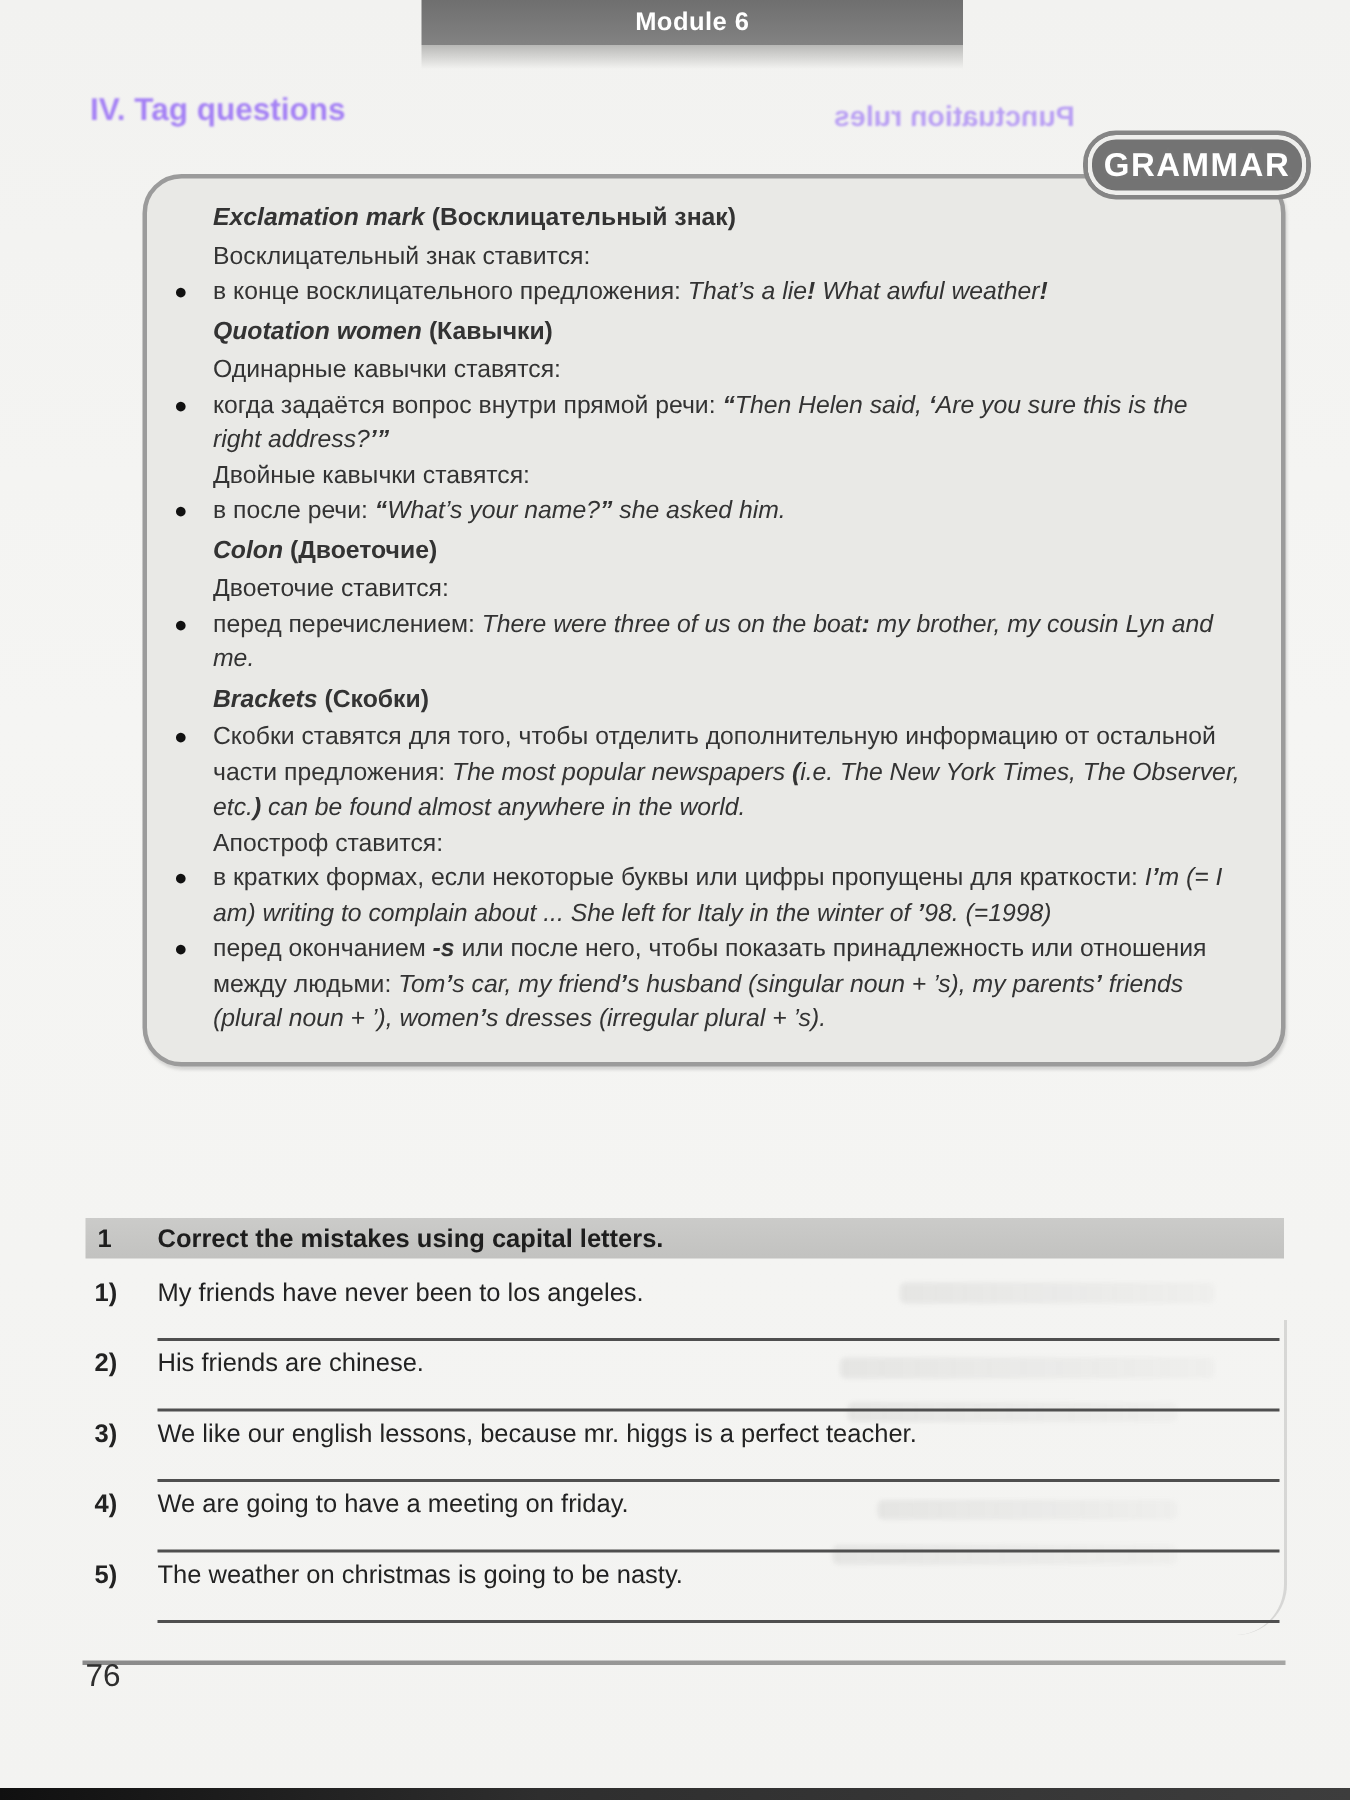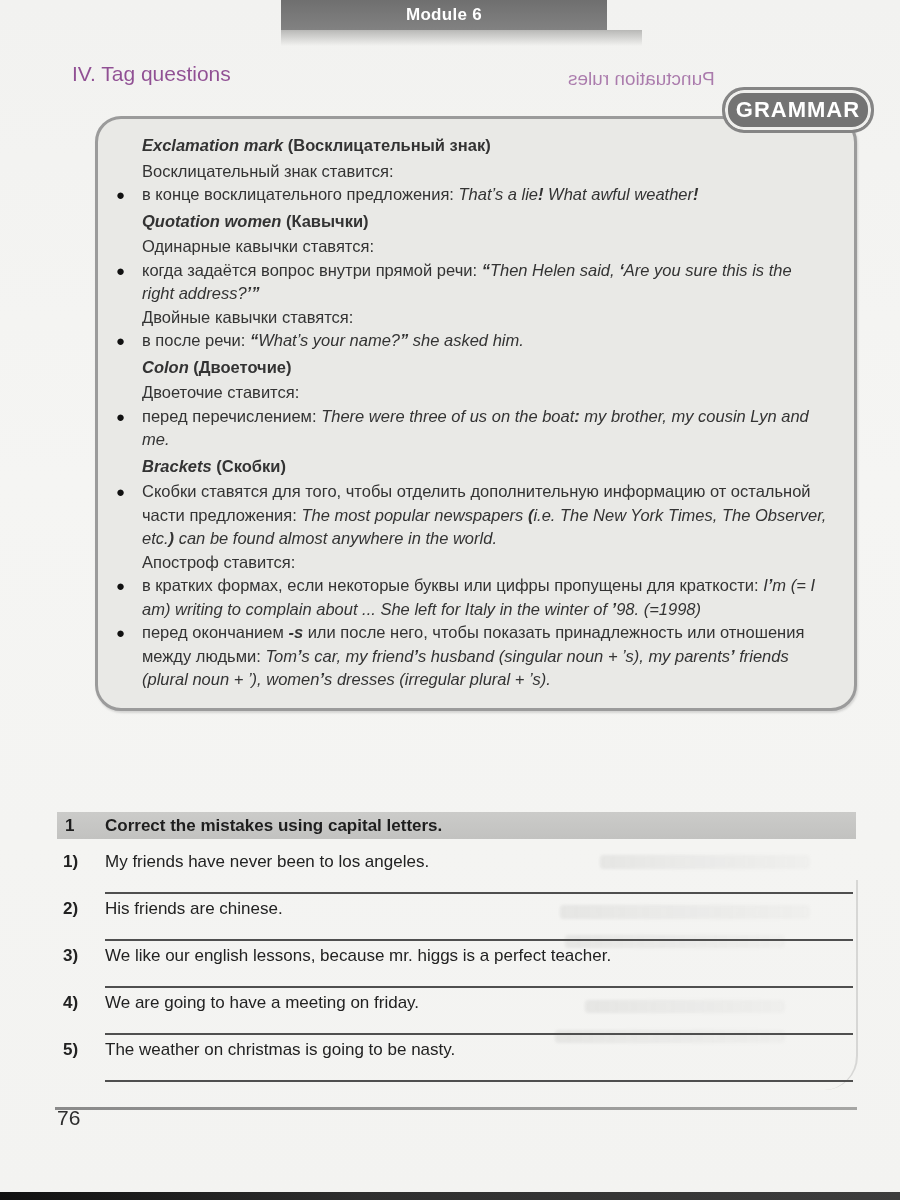--- a/index.html
+++ b/index.html
@@ -4,31 +4,31 @@
 <style>
   html,body{margin:0;padding:0;}
   body{
     width:900px;height:1200px;position:relative;overflow:hidden;
     background:linear-gradient(180deg,#f2f2f0 0%,#f5f5f3 40%,#f3f3f1 100%);
     font-family:"Liberation Sans","DejaVu Sans",sans-serif;
     color:#2b2b2b;
   }
   
   .module-bar{
-    position:absolute;left:281px;top:0;width:326px;height:30px;
+    position:absolute;left:281px;top:0;width:361px;height:30px;
     background:linear-gradient(180deg,#6f6f6f,#828282);
     display:flex;align-items:center;justify-content:center;
     color:#fff;font-weight:bold;font-size:17px;letter-spacing:.3px;
   }
   .module-bar-fade{
     position:absolute;left:281px;top:30px;width:361px;height:16px;
     background:linear-gradient(180deg,#b8b8b6,rgba(244,244,242,0));
   }
   
-  .ghost{position:absolute;color:#701a75;font-weight:normal;filter:blur(.6px);margin-left:12px;}
+  .ghost{position:absolute;color:#8b5cf6;font-weight:bold;filter:blur(.6px);}
   .ghost-left{left:60px;top:62px;font-size:21px;opacity:.75;}
   .ghost-right{left:556px;top:68px;font-size:19px;opacity:.55;transform:scaleX(-1);}
   .smudge{position:absolute;background:linear-gradient(90deg,rgba(130,130,130,.12),rgba(130,130,130,.04));border-radius:4px;filter:blur(1.5px);}
   .ghost-curve{position:absolute;left:822px;top:880px;width:34px;height:210px;
     border-right:2px solid rgba(140,140,140,.28);border-bottom-right-radius:34px;filter:blur(.5px);}
   
   .grammar-badge{
     position:absolute;left:722px;top:87px;width:146px;height:40px;z-index:5;
     background:#737373;border:3px solid #858585;border-radius:22px;
     box-shadow:inset 0 0 0 3px #efefed;

